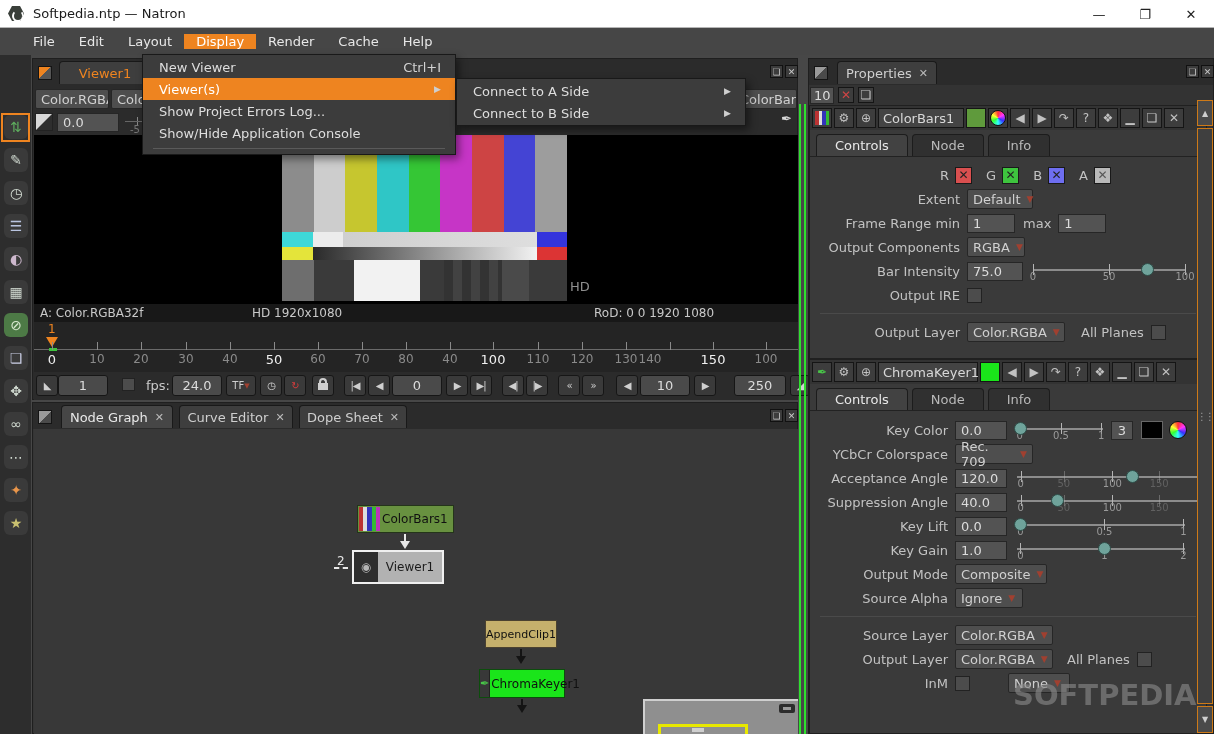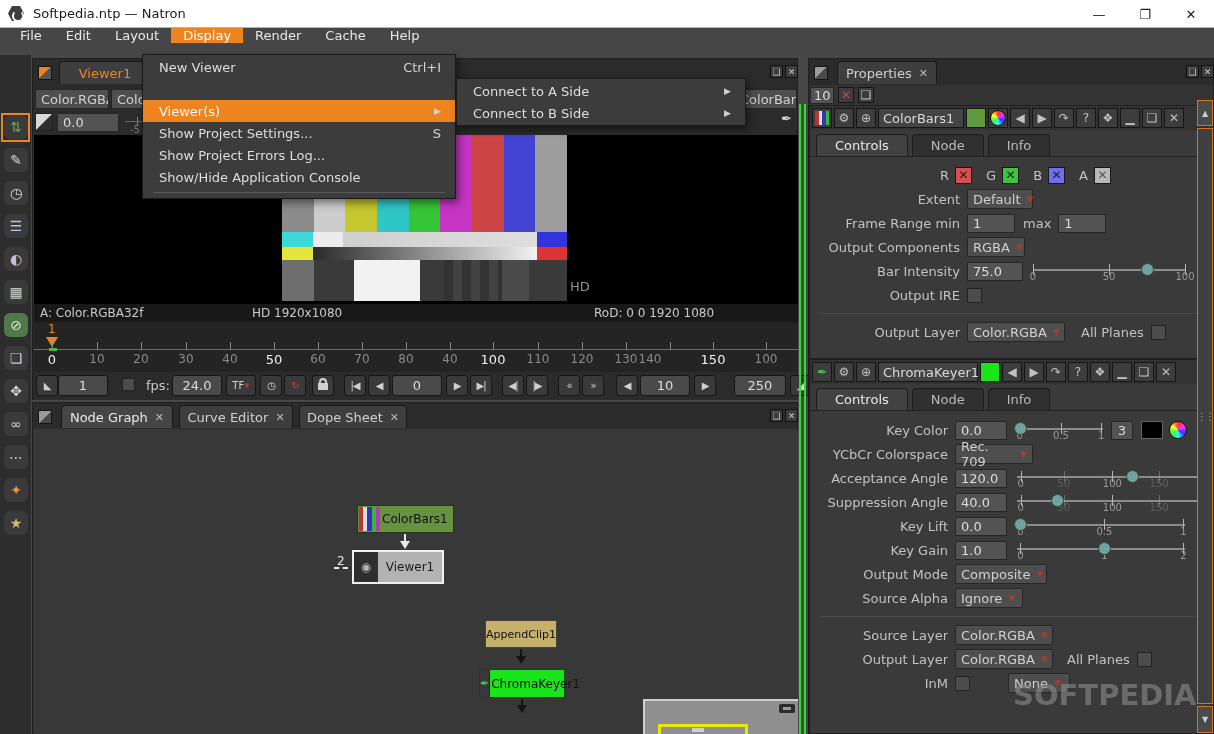--- a/index.html
+++ b/index.html
@@ -10,21 +10,21 @@
     font-size:12px; color:#d8d8d8; -webkit-font-smoothing:antialiased;
   }
   
   .titlebar { position:absolute; left:0; top:0; width:1214px; height:28px; background:#ffffff; border-bottom:1px solid #b5b5b5; display:flex; align-items:center; }
   .tb-icon { width:16px; height:16px; margin-left:8px; background:#3a3f3a; clip-path:polygon(25% 3%,75% 3%,100% 50%,75% 97%,25% 97%,0 50%); position:relative; }
   .tb-icon::after { content:""; position:absolute; left:4px; top:4px; width:8px; height:8px; border:2px solid #fff; border-radius:50%; border-top-color:transparent; }
   .tb-title { margin-left:9px; color:#1a1a1a; font-size:13px; }
   .tb-btns { position:absolute; right:0; top:0; height:28px; display:flex; }
   .tb-btn { width:46px; height:28px; display:flex; align-items:center; justify-content:center; color:#222; font-size:13px; }
   
-  .menubar { position:absolute; left:0; top:28px; width:1214px; height:27px; background:#464646; display:flex; align-items:flex-start; padding-left:8px; }
+  .menubar { position:absolute; left:0; top:28px; width:1214px; height:27px; background:#464646; display:flex; align-items:center; padding-left:21px; }
   .menu-item { padding:0 12px; display:flex; align-items:center; color:#e8e8e8; font-size:13px; }
   .menu-item.active { background:#ee8420; color:#ffffff; }
   
   .lefttoolbar { position:absolute; left:0; top:55px; width:31px; height:679px; background:#2d2d2d; }
   .lt-icon { position:absolute; left:4px; width:24px; height:24px; border-radius:6px; display:flex; align-items:center; justify-content:center; font-size:14px; color:#cfd8cf; background:#3a3a3a; }
   .lt-sel { position:absolute; left:1px; top:58px; width:29px; height:29px; border:2px solid #ee8420; }
   
   .panel { position:absolute; background:#2b2b2b; border:1px solid #1f1f1f; }
   .p-header { position:absolute; left:0; top:0; right:0; height:26px; background:#2b2b2b; }
   .p-sqbtn { position:absolute; width:14px; height:14px; background:linear-gradient(135deg,#9a9a9a 50%,#4a4a4a 50%); border:1px solid #141414; }
@@ -86,21 +86,21 @@
   .slider .tick { position:absolute; top:4px; width:1px; height:11px; background:#b5b5b5; }
   .slider .tlab { position:absolute; top:11px; transform:translateX(-50%); color:#9a9a9a; font-size:10px; }
   .slider .knob { position:absolute; top:3px; width:13px; height:13px; margin-left:-6px; border-radius:50%; background:#6fa39b; border:1px solid #2e4d48; }
   .chanbox { width:17px; height:17px; border:1px solid #191919; position:relative; display:flex; align-items:center; justify-content:center; color:#222; font-size:12px; font-weight:bold; }
   .colorwheel { width:16px; height:16px; border-radius:50%; border:1px solid #111; background:conic-gradient(#f33,#f3f,#33f,#3ff,#3f3,#ff3,#f33); }
   
   .ctxmenu { position:absolute; background:#3c3c3c; border:1px solid #191919; box-shadow:3px 4px 8px rgba(0,0,0,.45); z-index:50; padding:1px 0; }
   .cm-item { height:22px; display:flex; align-items:center; padding:0 14px 0 16px; color:#dedede; font-size:13px; }
   .cm-item .sc { margin-left:auto; padding-left:44px; color:#d2d2d2; }
   .cm-item .sub { margin-left:auto; font-size:9px; color:#cfcfcf; }
-  .cm-item.hl { background:#ee8420; color:#fff;margin-top:22px; }
+  .cm-item.hl { background:#ee8420; color:#fff; }
   .cm-sep { height:1px; background:#5a5a5a; margin:4px 10px; }
   
   .sb-btn { position:absolute; left:1197px; width:16px; background:#4a4a4a; border:1px solid #ce7a18; color:#cfcfcf; font-size:8px; display:flex; align-items:center; justify-content:center; z-index:20;}
   .sb-track { position:absolute; left:1197px; width:16px; background:#3f3f3f; border:1px solid #ce7a18; z-index:20; display:flex; align-items:center; justify-content:center; color:#9a9a9a; font-size:10px; letter-spacing:-2px;}
   .greenline { position:absolute; width:2px; background:#2ee02e; z-index:15; }
   .watermark { position:absolute; left:1013px; top:678px; width:190px; color:#8a8a8a; opacity:.62; font-size:29px; font-weight:bold; letter-spacing:0px; z-index:18; white-space:nowrap; }
   .watermark sup { font-size:10px; }
 </style>
 </head>
 <body>
@@ -665,24 +665,20 @@
   <div class="ctxmenu" style="left:142px;top:54px;width:314px">
     <div class="cm-item">
         <span>New Viewer</span>
         <span class="sc">Ctrl+I</span>
       </div>
     <div class="cm-item hl">
         <span>Viewer(s)</span>
         <span class="sub">▶</span>
       </div>
     <div class="cm-item">
-        <span>Show Project Settings...</span>
-        <span class="sc">S</span>
-      </div>
-    <div class="cm-item">
         <span>Show Project Errors Log...</span>
       </div>
     <div class="cm-item">
         <span>Show/Hide Application Console</span>
       </div>
     <div class="cm-sep"></div>
   </div>
 
   <div class="ctxmenu" style="left:456px;top:78px;width:290px">
     <div class="cm-item">

